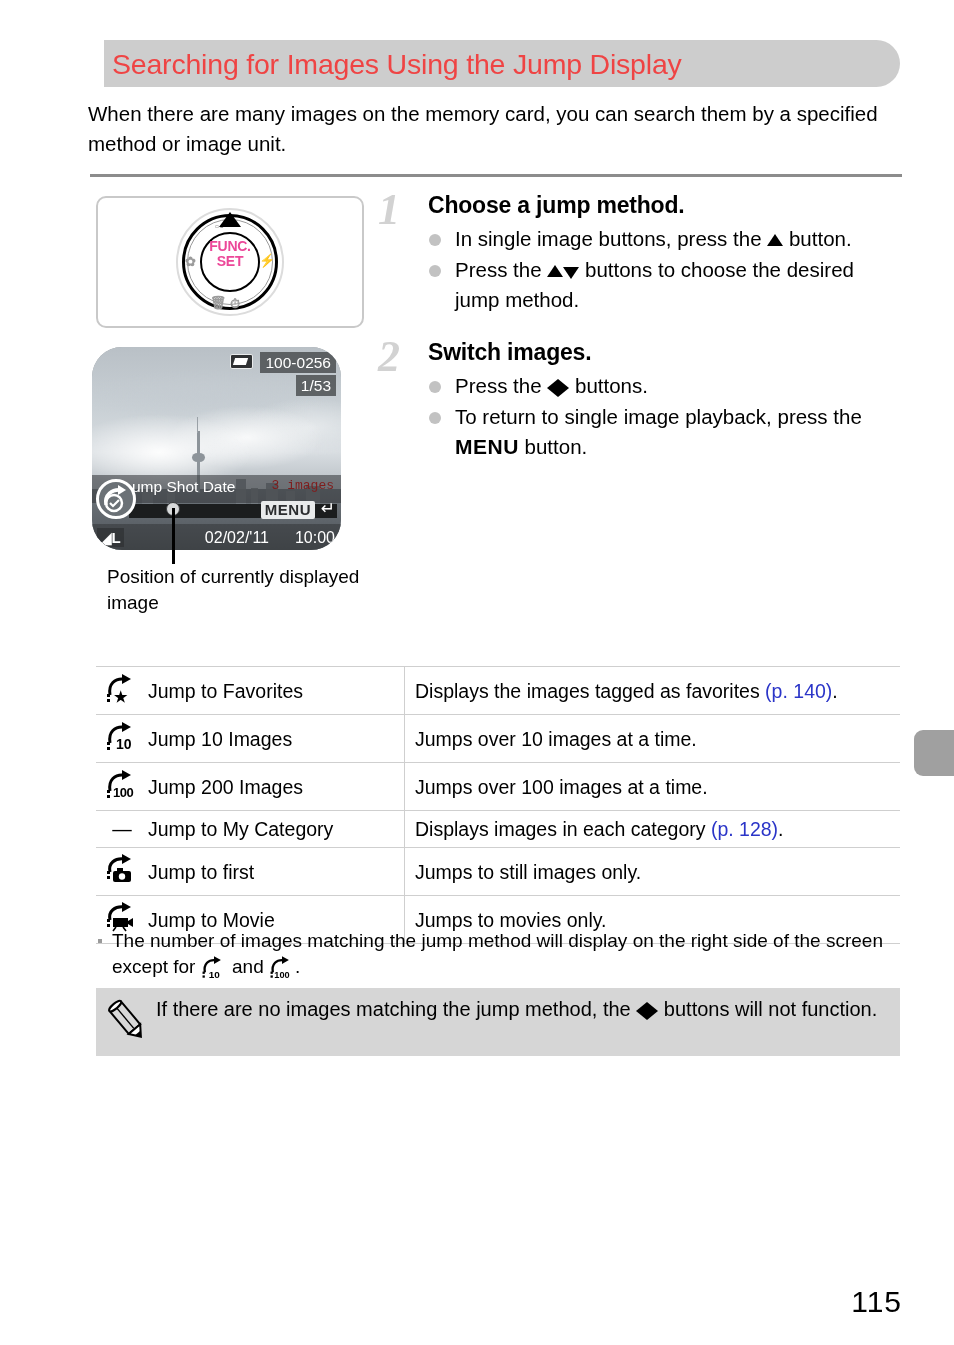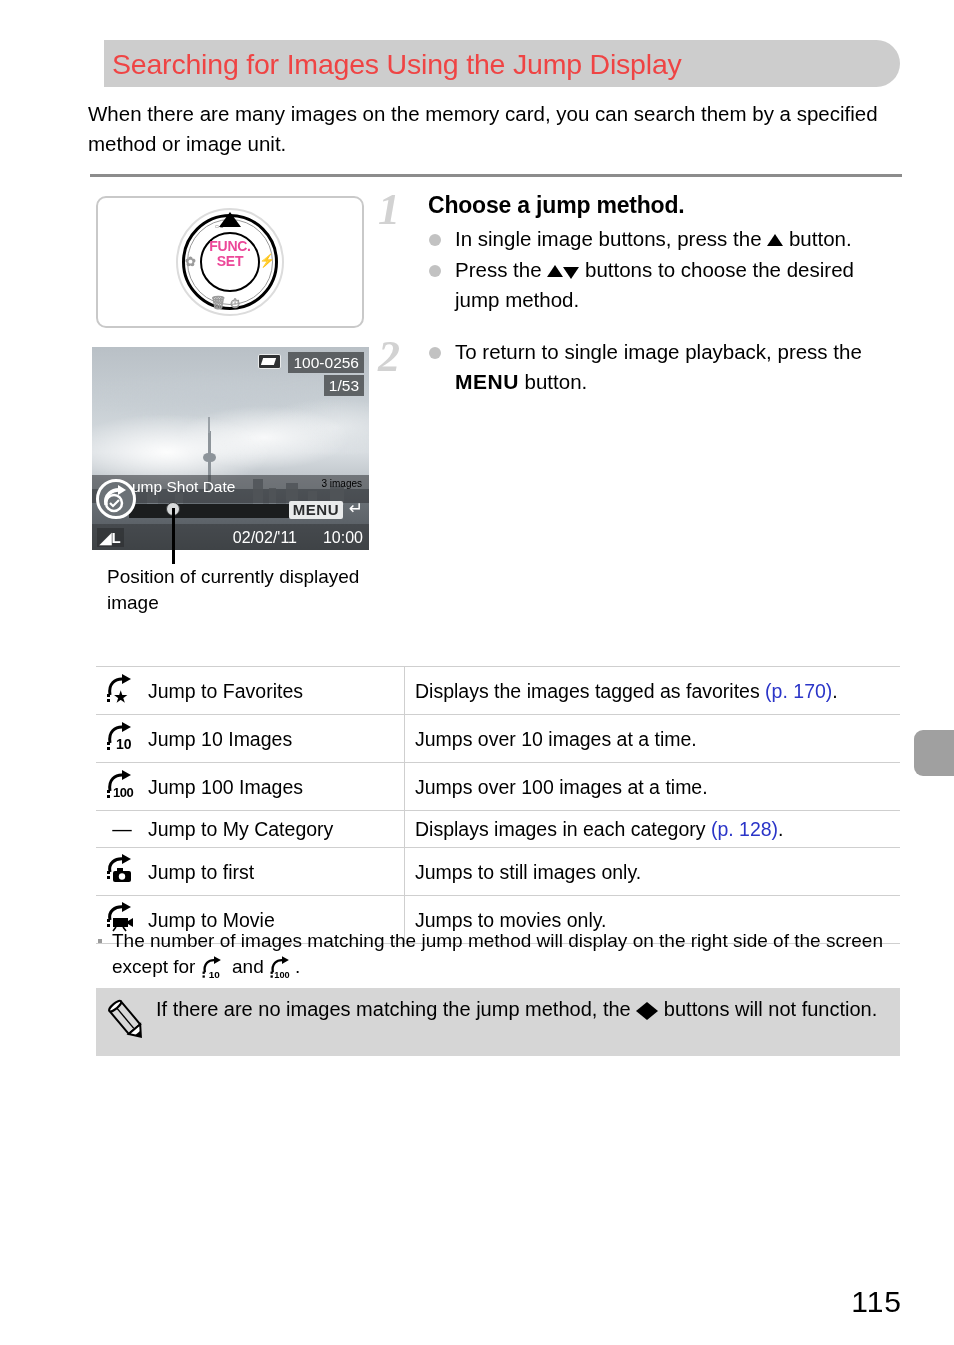--- a/index.html
+++ b/index.html
@@ -143,24 +143,25 @@
   .dial-sym.right { right: 13px; top: 51px; color:#8e8e8e;}
   .dial-sym.bottomL { left: 39px; bottom: 12px; }
   .dial-sym.bottomR { left: 59px; bottom: 11px; }
   .dial-sym.topsmall { left: 44px; top: 17px; font-size: 11px; letter-spacing:1px;}
 
   
   .lcd {
     position: absolute;
     left: 92px;
     top: 347px;
-    width: 277px;
+    width: 249px;
     height: 203px;
     overflow: hidden;
     background: #9aa0a4;
+    border-radius: 30px;
   }
   .lcd-sky {
     position: absolute;
     left: 0; top: 0; width: 100%; height: 72%;
     background:
       radial-gradient(ellipse 60% 42% at 27% 72%, rgba(255,255,255,.95) 0%, rgba(255,255,255,0) 62%),
       radial-gradient(ellipse 48% 34% at 62% 62%, rgba(255,255,255,.85) 0%, rgba(255,255,255,0) 64%),
       radial-gradient(ellipse 42% 30% at 88% 55%, rgba(235,238,240,.8) 0%, rgba(255,255,255,0) 66%),
       radial-gradient(ellipse 70% 26% at 45% 34%, rgba(196,203,209,.75) 0%, rgba(196,203,209,0) 70%),
       linear-gradient(#b9c0c6 0%, #c9d0d5 42%, #d8dde1 72%, #b3bac0 100%);
@@ -239,22 +240,23 @@
   }
   .lcd-jump-label {
     position: absolute;
     left: 40px; top: 131px;
     color: #fff;
     font-size: 15.5px;
   }
   .lcd-jump-count {
     position: absolute;
     right: 7px; top: 131px;
-    color: #000000;
-    font-size: 10px;
+    color: #7f1d1d;
+    font-size: 13px;
+    font-family: Liberation Mono, monospace;
   }
   .lcd-scroll-track {
     position: absolute;
     left: 37px; top: 157px;
     width: 208px; height: 14px;
     background: #1b1d1e;
   }
   .lcd-scroll-knob {
     position: absolute;
     left: 74px; top: 155px;
@@ -588,22 +590,27 @@
       <div class="step-li">
         <span class="bullet-dot"></span>
         <span>Press the </span><span class="glyph-up"></span><span class="glyph-dn"></span><span> buttons to choose the desired jump method.</span>
       </div>
 
     </div>
   </div>
 
   <div class="step" style="margin-top:22px;">
     <div class="step-num">2</div>
+    <div class="step-title">Switch images.</div>
     <div class="step-list">
 
+      <div class="step-li">
+        <span class="bullet-dot"></span>
+        <span>Press the </span><span class="glyph-lf"></span><span class="glyph-rt"></span><span> buttons.</span>
+      </div>
 
 
       <div class="step-li">
         <span class="bullet-dot"></span>
         <span>To return to single image playback, press the </span><span class="menu-word">MENU</span><span> button.</span>
       </div>
 
     </div>
   </div>
 </div>
@@ -617,21 +624,21 @@
           <svg width="34" height="30" viewBox="0 0 34 30">
             <path d="M5 22 C3 11 10 5 19 6" stroke="#000" stroke-width="3" fill="none"></path>
             <path d="M17 1 L26 6 L17 11 Z" fill="#000"></path>
             <rect x="2" y="21" width="3" height="3" fill="#000"></rect>
             <rect x="2" y="26" width="3" height="3" fill="#000"></rect>
           </svg>
           <span class="ji-sym">★</span>
         </span>
       </td>
       <td class="col-name">Jump to Favorites</td>
-      <td class="col-desc"><span>Displays the images tagged as favorites </span><span class="pageref">(p. 170)</span><span>.</span></td>
+      <td class="col-desc"><span>Displays the images tagged as favorites </span><span class="pageref">(p. 140)</span><span>.</span></td>
     </tr>
 
     <tr>
       <td class="col-icon">
         <span class="ji">
           <svg width="34" height="30" viewBox="0 0 34 30">
             <path d="M5 22 C3 11 10 5 19 6" stroke="#000" stroke-width="3" fill="none"></path>
             <path d="M17 1 L26 6 L17 11 Z" fill="#000"></path>
             <rect x="2" y="21" width="3" height="3" fill="#000"></rect>
             <rect x="2" y="26" width="3" height="3" fill="#000"></rect>
@@ -648,21 +655,21 @@
         <span class="ji">
           <svg width="34" height="30" viewBox="0 0 34 30">
             <path d="M5 22 C3 11 10 5 19 6" stroke="#000" stroke-width="3" fill="none"></path>
             <path d="M17 1 L26 6 L17 11 Z" fill="#000"></path>
             <rect x="2" y="21" width="3" height="3" fill="#000"></rect>
             <rect x="2" y="26" width="3" height="3" fill="#000"></rect>
           </svg>
           <span class="ji-sym num100">100</span>
         </span>
       </td>
-      <td class="col-name">Jump 100 Images</td>
+      <td class="col-name">Jump 200 Images</td>
       <td class="col-desc"><span>Jumps over 100 images at a time.</span></td>
     </tr>
 
 
     <tr>
       <td class="col-icon dash-cell">—</td>
       <td class="col-name">Jump to My Category</td>
       <td class="col-desc"><span>Displays images in each category </span><span class="pageref">(p. 128)</span><span>.</span></td>
     </tr>
 

